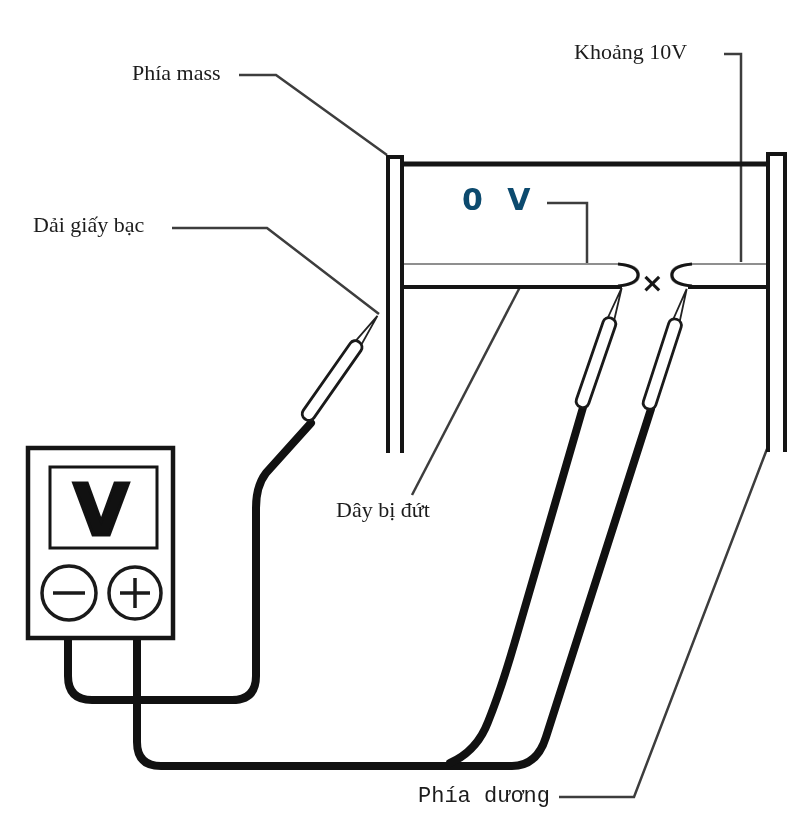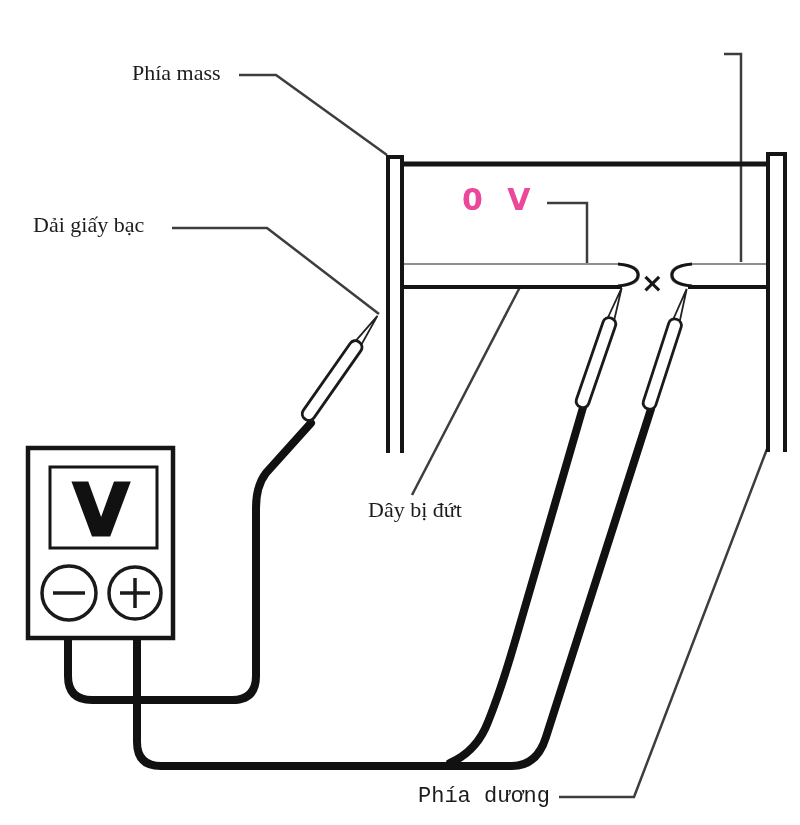--- a/index.html
+++ b/index.html
@@ -7,21 +7,21 @@
     position:relative;width:800px;height:825px;background:#fff;overflow:hidden;
     font-family:"Liberation Serif", serif;
   }
   .canvas svg{position:absolute;left:0;top:0;}
   .label{
     position:absolute;color:#1c1c1c;font-size:22px;line-height:1.1;
     white-space:nowrap;font-family:"Liberation Serif", serif;
   }
   .label-0v{
     font-family:"DejaVu Sans", sans-serif;font-weight:700;font-size:30px;
-    letter-spacing:7px;color:#ec4899;
+    letter-spacing:7px;color:#0c4a6e;
   }
   .label-break{
     font-family:"DejaVu Sans", sans-serif;font-weight:700;font-size:27px;color:#171717;
   }
 </style>
 </head>
 <body>
 
 <div class="canvas">
 
@@ -84,18 +84,19 @@
         <path d="M 53,593 L 85,593" stroke="#1a1a1a" stroke-width="3.5"></path>
       </g>
       <g>
         <circle cx="135" cy="593" r="26" fill="#fff" stroke="#1a1a1a" stroke-width="3.5"></circle>
         <path d="M 120,593 L 150,593 M 135,578 L 135,608" stroke="#1a1a1a" stroke-width="3.5"></path>
       </g>
     </g>
   </svg>
 
   <div class="label" style="left:120px;top:61px;margin-left:12px;">Phía mass</div>
+  <div class="label" style="left:574px;top:40px;">Khoảng 10V</div>
   <div class="label" style="left:33px;top:213px;">Dải giấy bạc</div>
   <div class="label label-0v" style="left:462px;top:183px;">0 V</div>
   <div class="label label-break" style="left:641px;top:268px;">×</div>
-  <div class="label" style="left:368px;top:498px;text-align:center;">Dây bị đứt</div>
+  <div class="label" style="left:336px;top:498px;text-align:center;">Dây bị đứt</div>
   <div class="label" style="left:418px;top:785px;font-family:Liberation Mono, monospace;">Phía dương</div>
 </div>
 
 </body></html>

